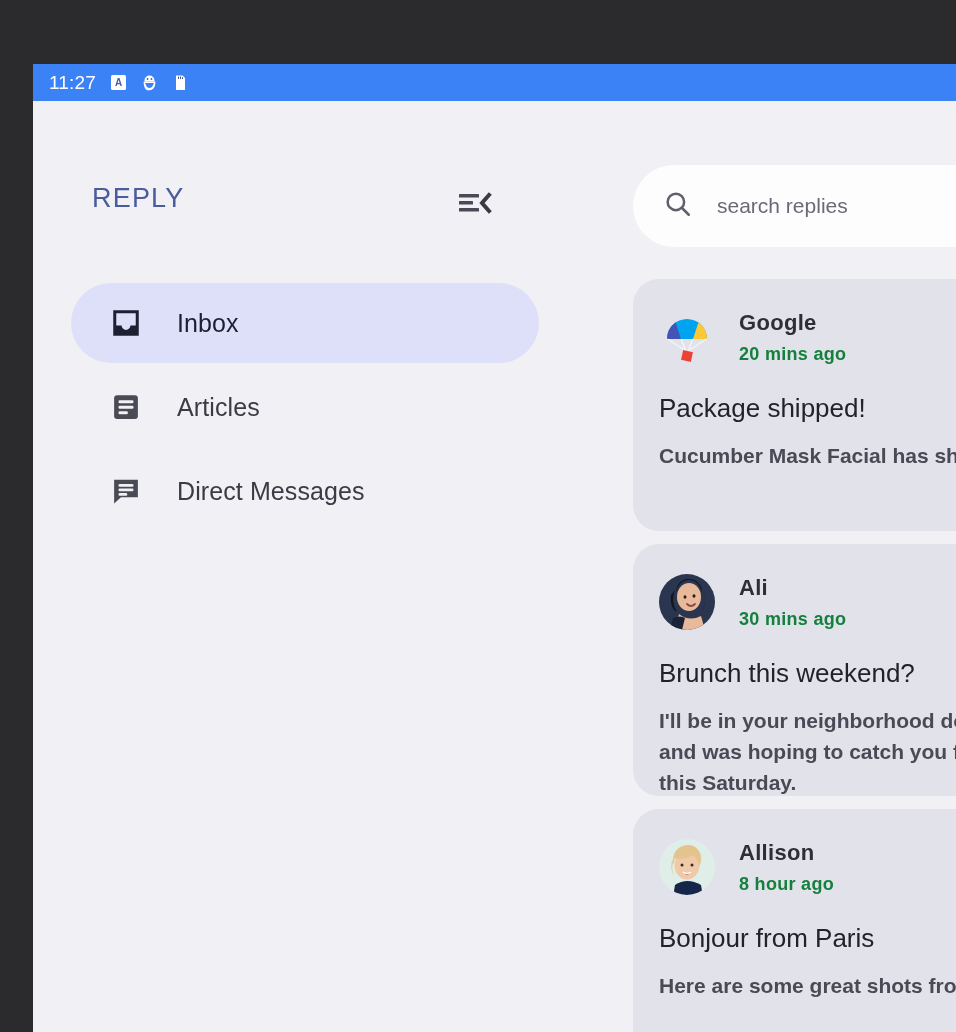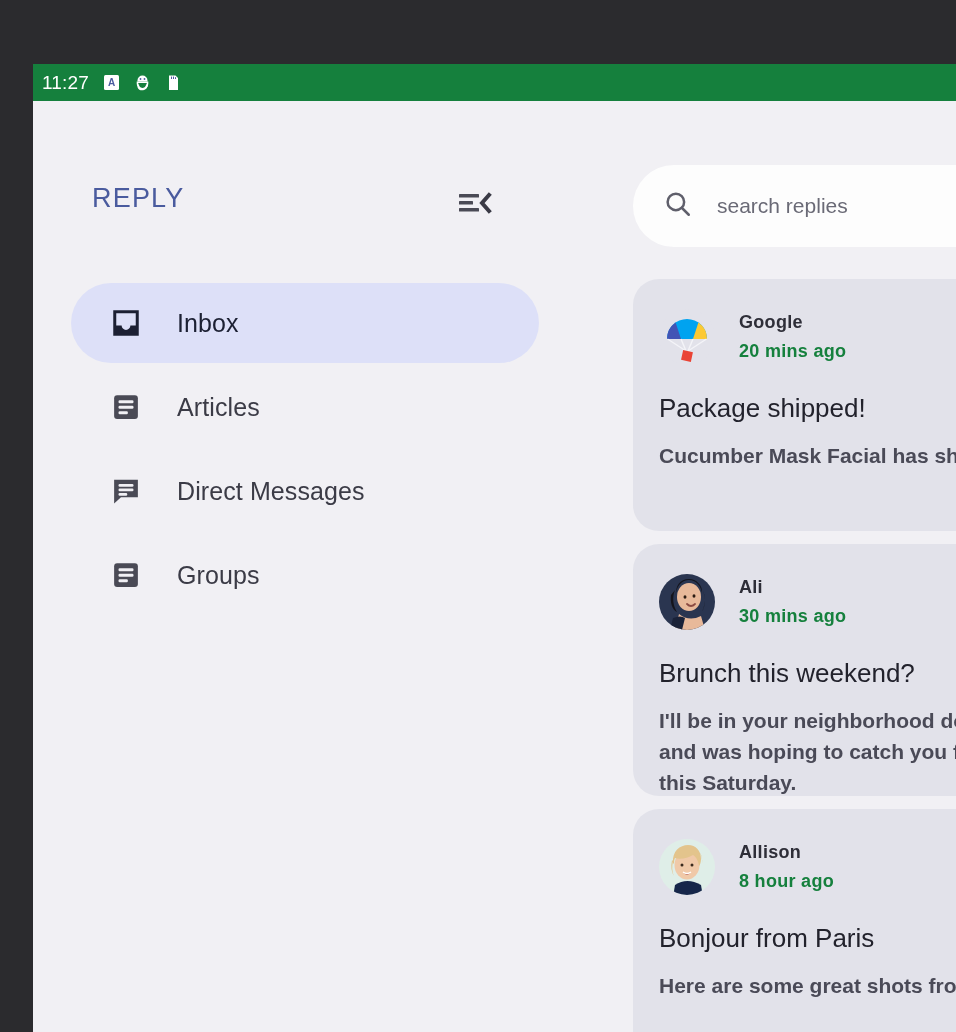--- a/index.html
+++ b/index.html
@@ -15,23 +15,23 @@
     left:33px; top:64px;
     width:923px; height:968px;
     background:#f1f0f4;
     overflow:hidden;
   }
 
   
   #statusbar {
     position:absolute; left:0; top:0;
     width:100%; height:37px;
-    background:#15803d;
+    background:#3b82f6;
     display:flex; align-items:center;
-    padding-left:9px;
+    padding-left:16px;
     gap:14px;
   }
   #statusbar .clock {
     color:#ffffff;
     font-size:19px;
     letter-spacing:.2px;
     font-family:"Liberation Sans", sans-serif;
   }
   .sicon { width:17px; height:18px; position:relative; flex:0 0 auto; }
   .sicon svg { display:block; }
@@ -124,21 +124,21 @@
   .avatar {
     width:56px; height:56px;
     border-radius:50%;
     overflow:hidden;
     flex:0 0 auto;
     position:relative;
   }
   .avatar svg { display:block; }
   .meta { margin-left:24px; }
   .sender {
-    font-size:18px; font-weight:bold;
+    font-size:22px; font-weight:bold;
     color:#2e2e38; letter-spacing:.3px;
   }
   .time {
     font-size:18px; font-weight:bold;
     color:#15803d; letter-spacing:.3px;
     margin-top:8px;
   }
   .subject {
     margin-top:28px;
     font-size:26px;
@@ -234,31 +234,20 @@
           <svg width="30" height="30" viewBox="0 0 24 24">
             <path d="M2.5 3 h19 v14 h-13.5 l-5.5 5 z" fill="#4a4a55"></path>
             <rect x="6" y="6.4" width="12" height="2.2" rx="1" fill="#f1f0f4"></rect>
             <rect x="6" y="10" width="12" height="2.2" rx="1" fill="#f1f0f4"></rect>
             <rect x="6" y="13.6" width="7" height="2.2" rx="1" fill="#f1f0f4"></rect>
           </svg>
         </span>
         <span class="navlabel">Direct Messages</span>
       </div>
 
-      <div class="navitem" style="top:434px;">
-        <span class="navicon">
-          <svg width="30" height="30" viewBox="0 0 24 24">
-            <rect x="2.5" y="2.5" width="19" height="19" rx="2.4" fill="#4a4a55"></rect>
-            <rect x="6" y="6.6" width="12" height="2.4" rx="1" fill="#f1f0f4"></rect>
-            <rect x="6" y="11" width="12" height="2.4" rx="1" fill="#f1f0f4"></rect>
-            <rect x="6" y="15.4" width="7.5" height="2.4" rx="1" fill="#f1f0f4"></rect>
-          </svg>
-        </span>
-        <span class="navlabel">Groups</span>
-      </div>
     </div>
 
     <div id="listpane">
 
       <div id="searchbar">
         <span id="search-icon">
           <svg width="30" height="30" viewBox="0 0 24 24">
             <circle cx="10.3" cy="10.3" r="6.6" fill="none" stroke="#5f5f6b" stroke-width="2"></circle>
             <line x1="15.2" y1="15.2" x2="20.6" y2="20.6" stroke="#5f5f6b" stroke-width="2" stroke-linecap="round"></line>
           </svg>

